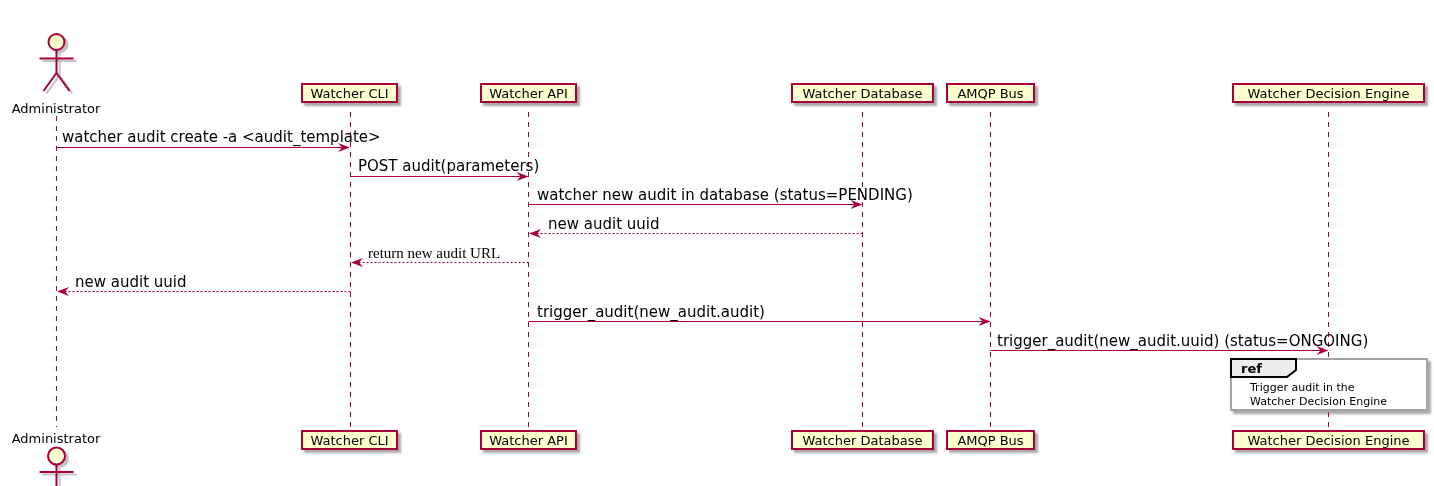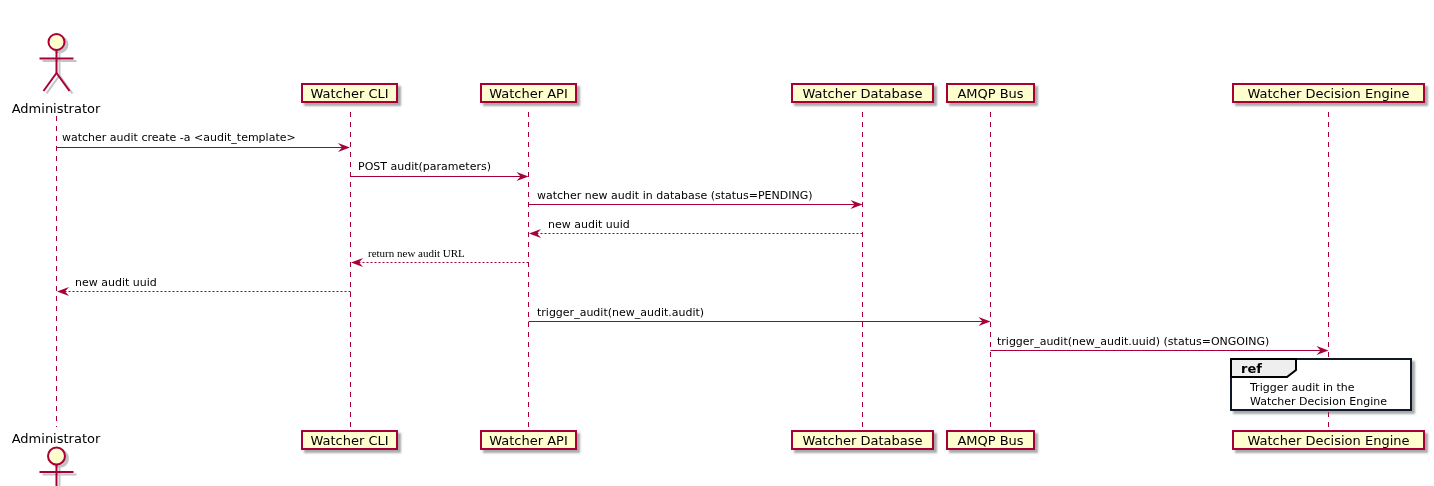--- a/index.html
+++ b/index.html
@@ -23,28 +23,28 @@
     font-size:13px;color:#000;
     white-space:nowrap;
   }
   .actor-label{
     position:absolute;
     transform:translateX(-50%);
     font-size:13px;color:#000;white-space:nowrap;
   }
   .msg{
     position:absolute;
-    font-size:11px;line-height:15px;color:#000;white-space:nowrap;
+    font-size:15px;line-height:15px;color:#000;white-space:nowrap;
   }
   .ref-box{
     position:absolute;
-    left:1230px;top:328px;width:182px;height:53px;
+    left:1230px;top:328px;width:198px;height:53px;
     box-sizing:border-box;
     background:#ffffff;
-    border:2px solid #0f172a;
+    border:2px solid #a3a3a3;
     box-shadow:3px 3px 2px rgba(99,99,99,.55);
   }
   .ref-tab-svg{position:absolute;left:-2px;top:-2px;}
   .ref-kw{
     position:absolute;left:9px;top:1px;
     font-size:13px;font-weight:bold;color:#000;
   }
   .ref-lines{
     position:absolute;left:18px;top:21px;
     font-size:11px;line-height:14px;color:#000;white-space:nowrap;

